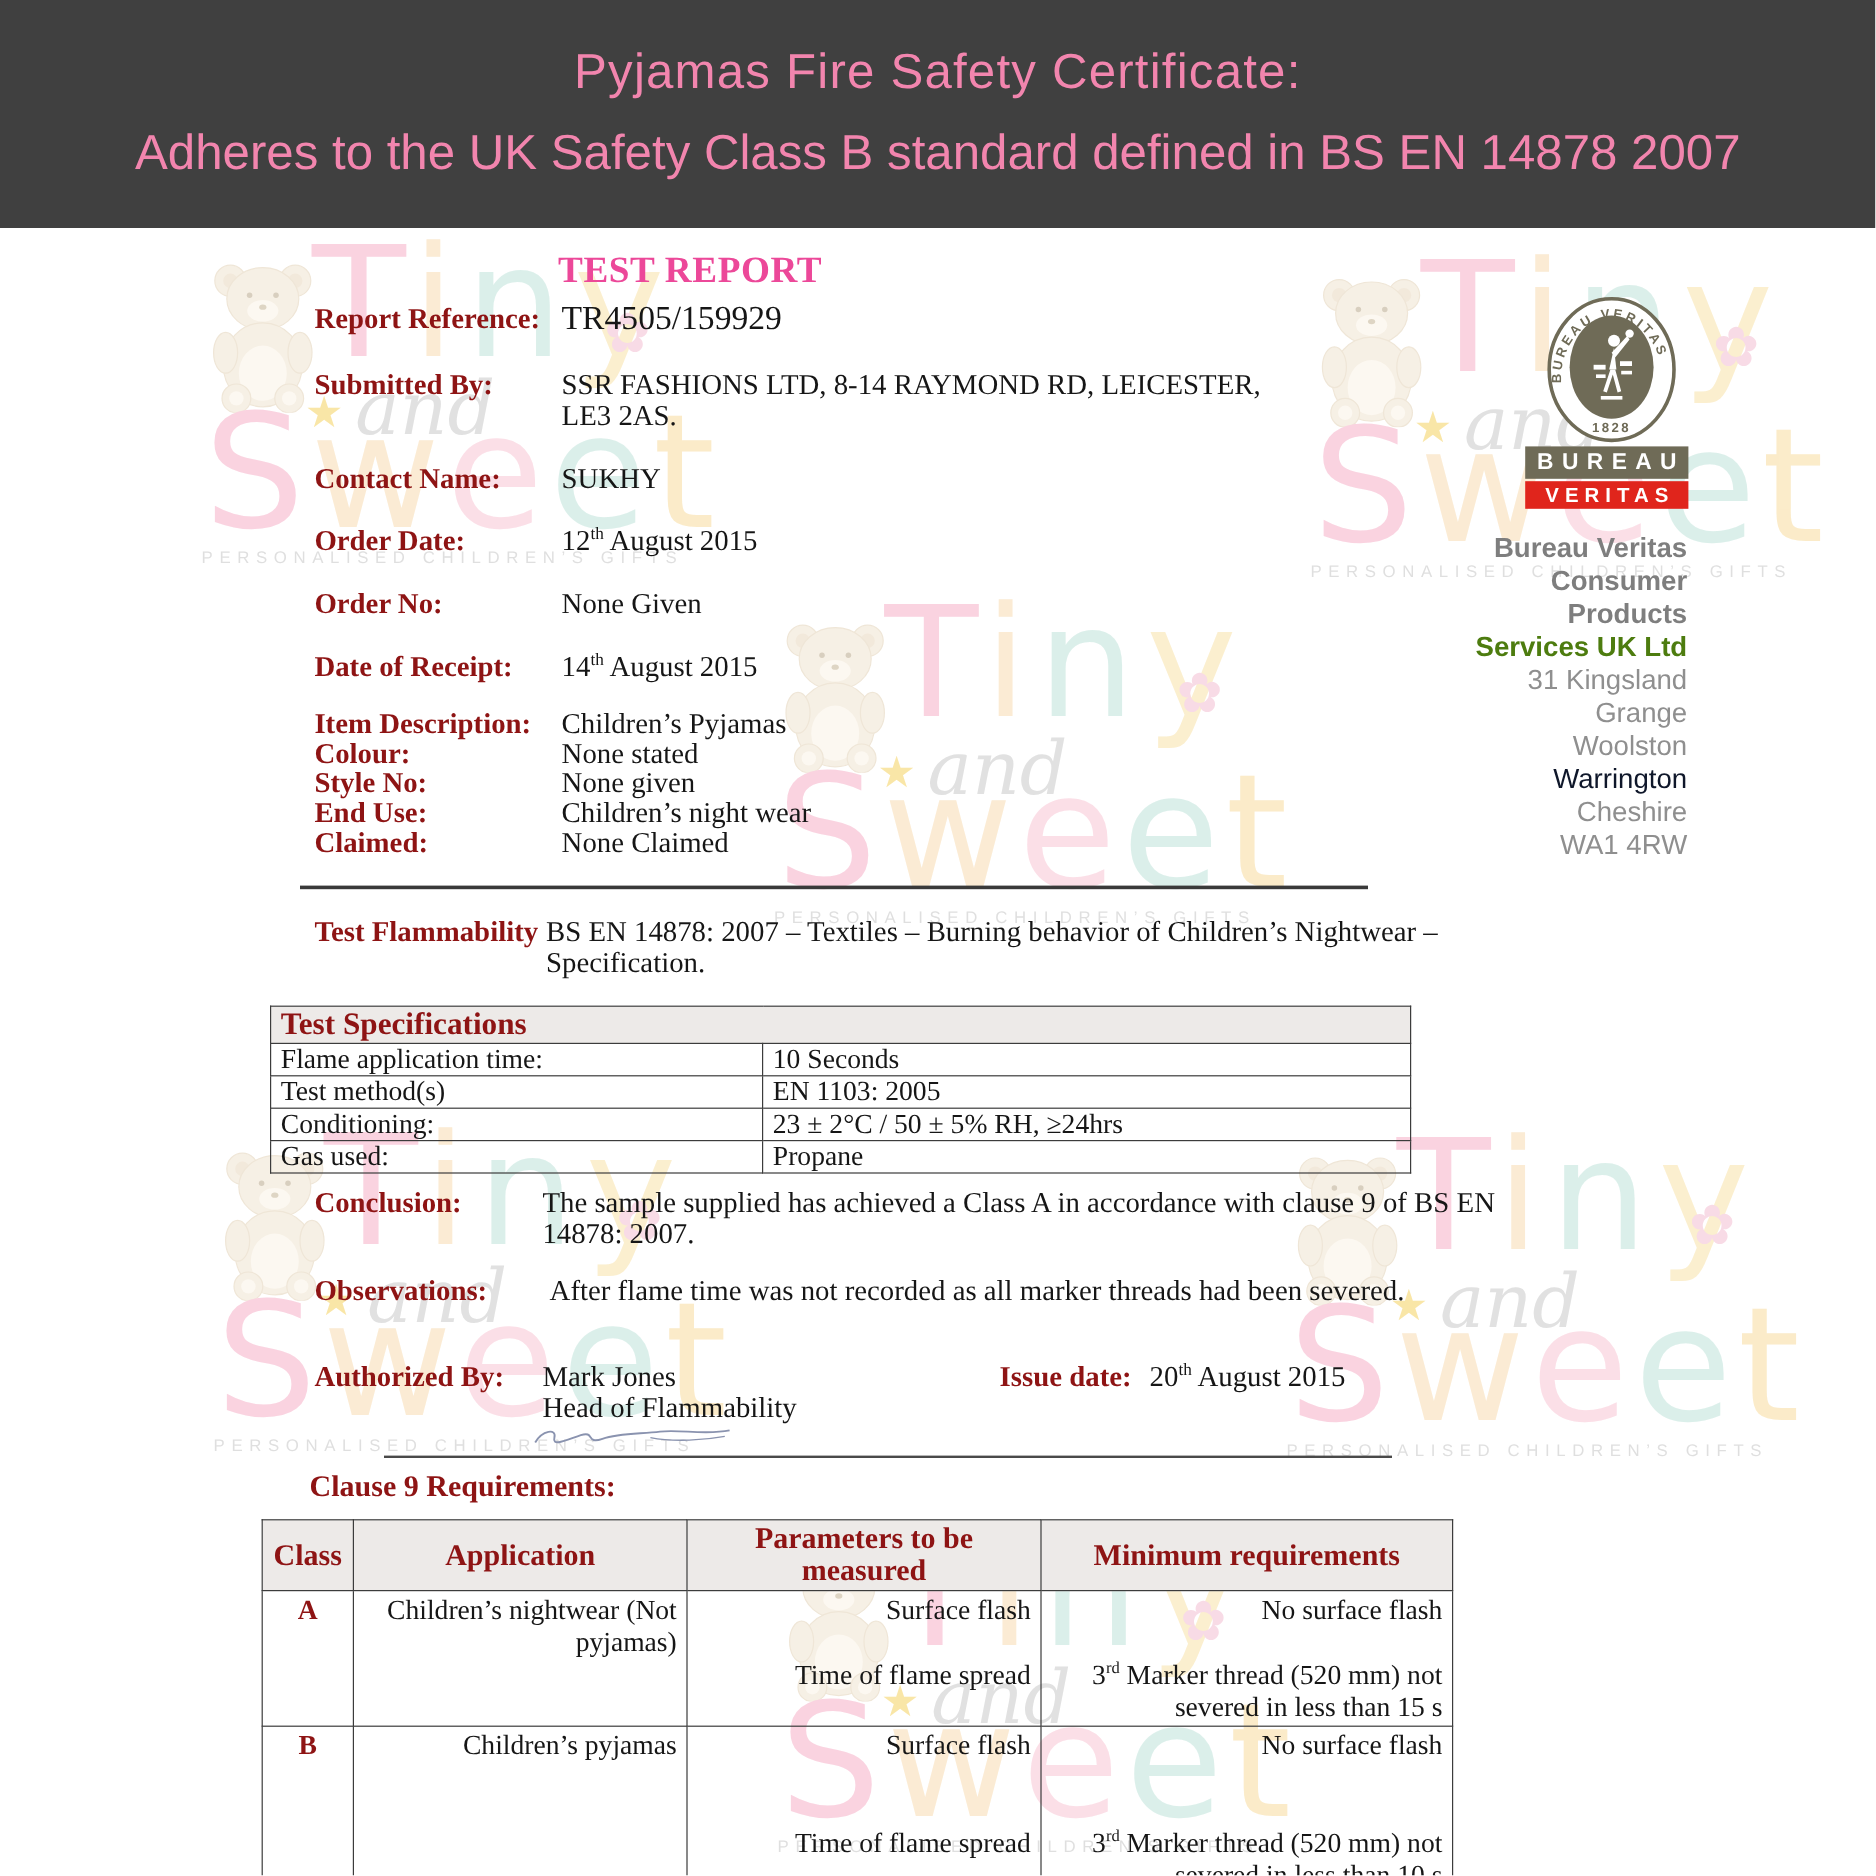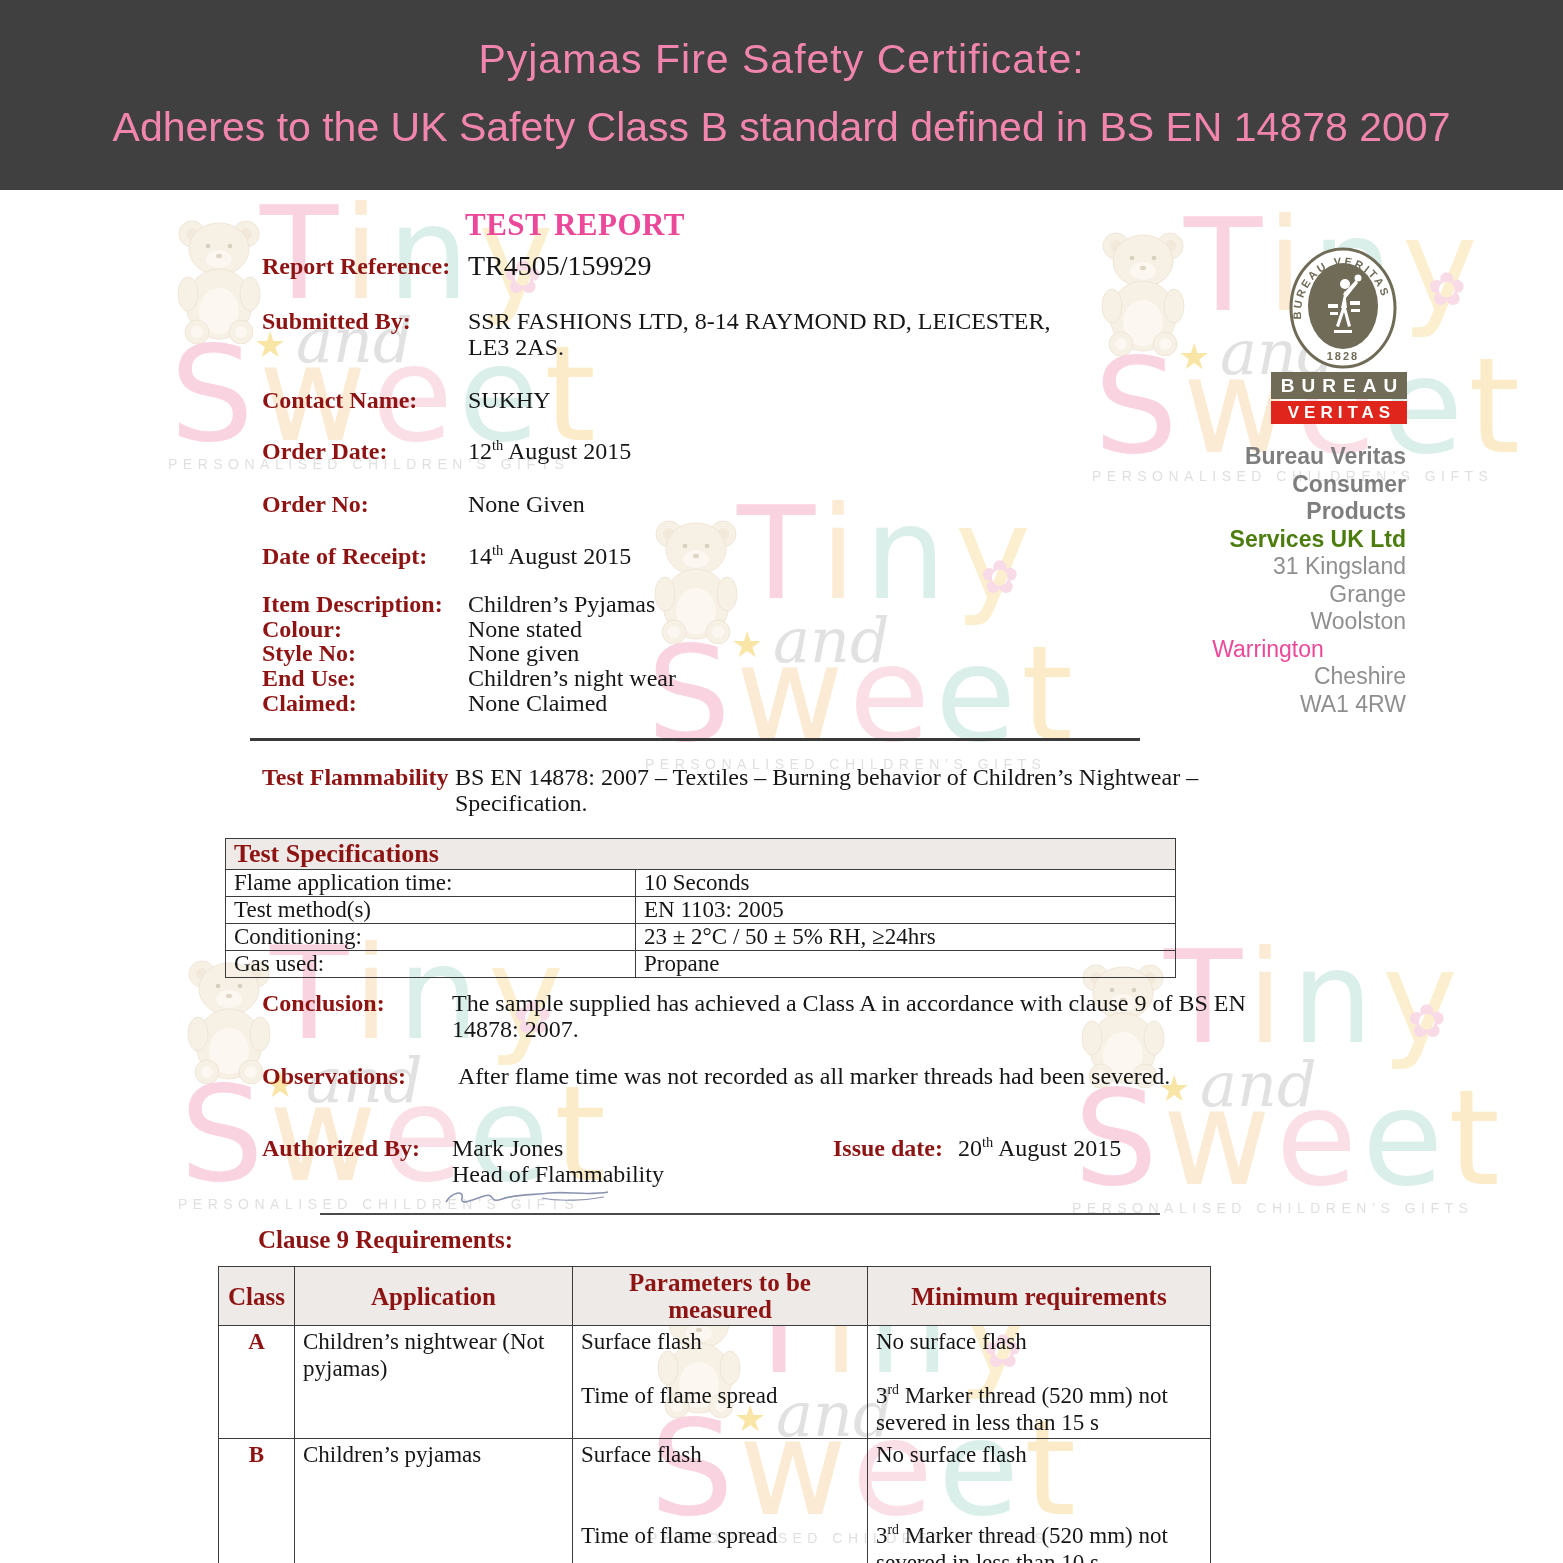--- a/index.html
+++ b/index.html
@@ -39,21 +39,21 @@
   
   .spec{position:absolute;left:225px;top:838px;width:950px;border-collapse:collapse;table-layout:fixed;
         font-size:23px;}
   .spec th,.spec td{border:1.5px solid #3c3c3c;padding:0 8px;text-align:left;vertical-align:middle;}
   .spec th{height:30px;background:#edeae8;color:#8e1414;font-size:26px;font-weight:bold;}
   .spec td{height:25px;}
   
   .c9head{position:absolute;left:258px;top:1226px;font-size:25px;font-weight:bold;color:#8e1414;}
   .c9{position:absolute;left:218px;top:1266px;width:992px;border-collapse:collapse;table-layout:fixed;
       font-size:23px;line-height:27px;}
-  .c9 th,.c9 td{border:1.5px solid #3c3c3c;padding:2px 8px;vertical-align:top;text-align:left;}
+  .c9 th,.c9 td{border:1.5px solid #3c3c3c;padding:2px 8px;vertical-align:top;text-align:right;}
   .c9 th{height:30px;background:#edeae8;color:#8e1414;font-size:25px;text-align:center;
          font-weight:bold;vertical-align:middle;}
   .c9 td.cls{color:#8e1414;font-weight:bold;text-align:center;}
   .c9 tr.rA{height:98px;} .c9 tr.rB{height:100px;}
   .c9 .gap{margin-top:27px;}
   
   .sig{position:absolute;left:438px;top:1180px;}
   
   .bvlogo{position:absolute;left:1288px;top:246px;}
   .bvbar{position:absolute;left:1271px;width:136px;text-align:center;color:#ffffff;
@@ -430,19 +430,19 @@
     <div class="bvbar b2" style="background-color: rgb(224, 37, 28);">VERITAS</div>
 
     <div class="bvtext">
       <div class="co" style="color: rgb(126, 126, 126);">Bureau Veritas</div>
       <div class="co" style="color: rgb(126, 126, 126);">Consumer</div>
       <div class="co" style="color: rgb(126, 126, 126);">Products</div>
       <div class="co" style="color: #4d7c0f;">Services UK Ltd</div>
       <div style="color: rgb(143, 143, 143);">31 Kingsland</div>
       <div style="color: rgb(143, 143, 143);">Grange</div>
       <div style="color: rgb(143, 143, 143);">Woolston</div>
-      <div style="color: #ec4899; text-align: center;">Warrington</div>
+      <div style="color: #0f172a;">Warrington</div>
       <div style="color: rgb(143, 143, 143);">Cheshire</div>
       <div style="color: rgb(143, 143, 143);">WA1 4RW</div>
     </div>
 
   </div>
 </div>
 
 </body></html>

